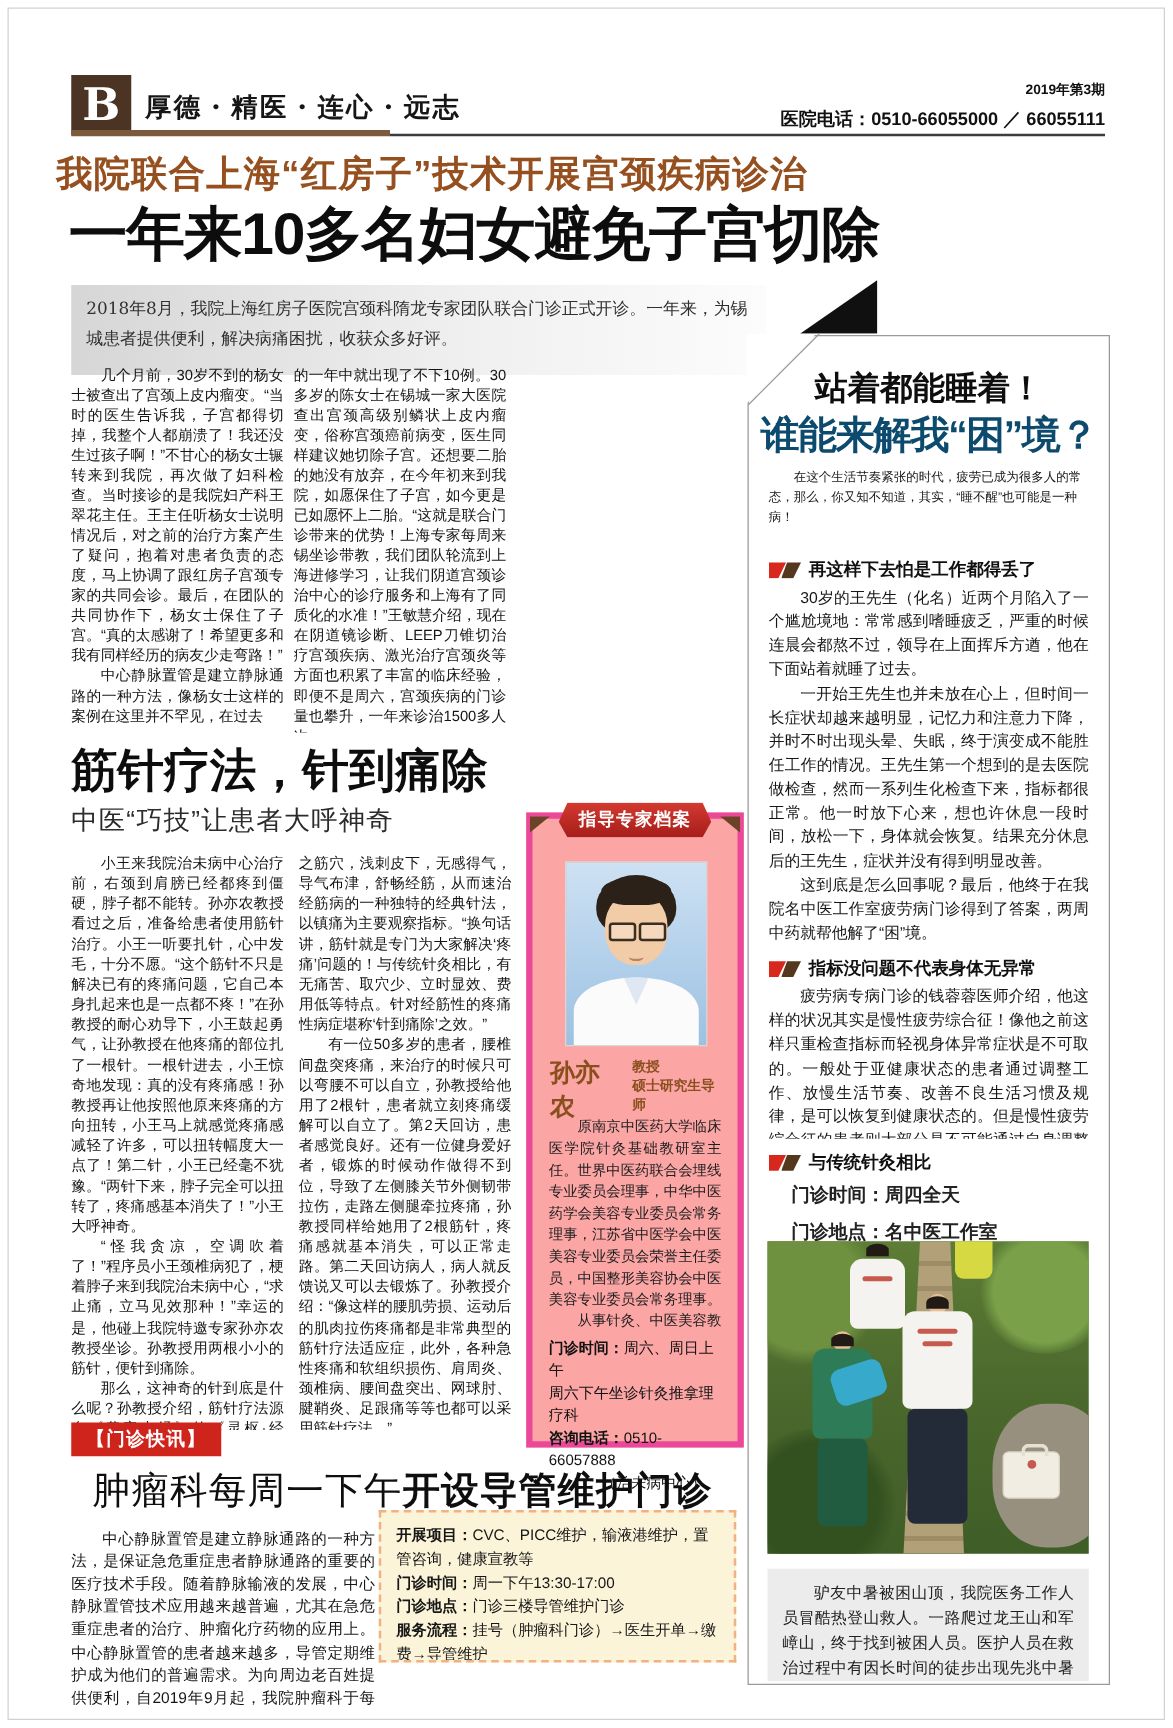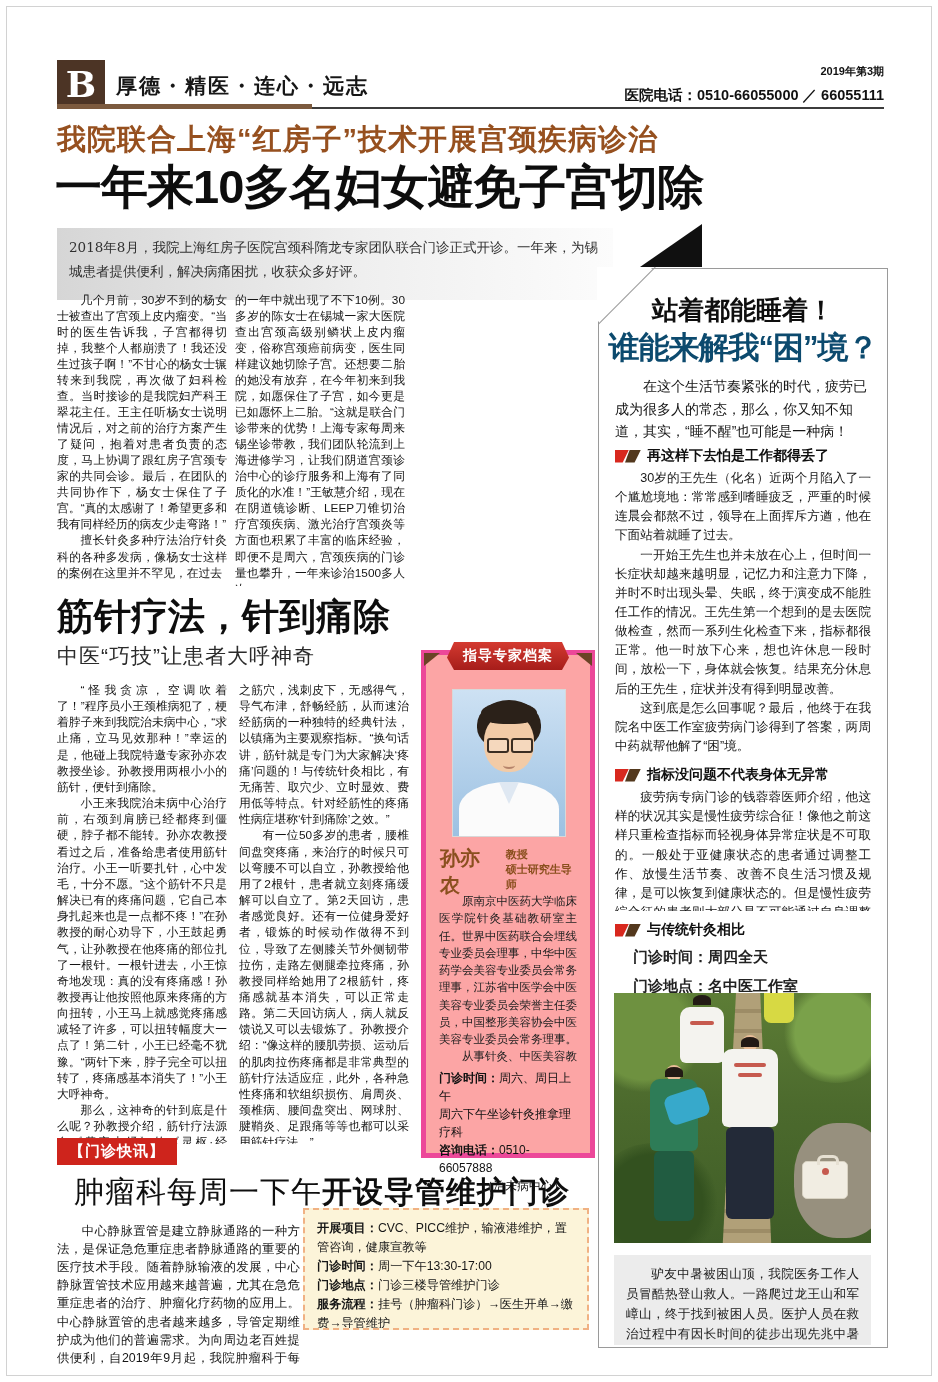--- a/index.html
+++ b/index.html
@@ -11,21 +11,21 @@
   .logo{position:absolute;left:57px;top:60px;width:48px;height:48px;background:#4c3425;
         color:#fff;font-family:"DejaVu Serif",serif;font-weight:bold;font-size:36px;
         display:flex;align-items:center;justify-content:center;}
   .motto{position:absolute;left:116px;top:72px;font-size:21px;font-weight:bold;letter-spacing:2px;color:#161616;}
   .issue{position:absolute;right:54px;top:64px;font-size:11px;font-weight:bold;text-align:right;color:#111;}
   .phone{position:absolute;right:54px;top:86px;font-size:14.5px;font-weight:bold;text-align:right;color:#111;}
   .rule-brown{position:absolute;left:57px;top:104px;width:255px;height:5px;background:#7c5a3e;}
   .rule-dark{position:absolute;left:312px;top:107px;width:572px;height:2px;background:#3c3c3c;}
 
   
-  .kicker{position:absolute;left:57px;top:120px;font-size:29px;font-weight:bold;color:#96501f;letter-spacing:1px;}
+  .kicker{position:absolute;left:45px;top:120px;font-size:29px;font-weight:bold;color:#96501f;letter-spacing:1px;}
   .headline{position:absolute;left:55px;top:156px;font-size:47px;font-weight:900;color:#0d0d0d;letter-spacing:-1px;}
   .lede{position:absolute;left:57px;top:228px;width:532px;height:56px;padding:8px 12px;
         background:linear-gradient(90deg,#d6d6d6,#efefef 55%,#fcfcfc);
         font-family:"DejaVu Serif",serif;font-size:13.5px;line-height:1.75;color:#303030;overflow:hidden;}
   .main-cols{position:absolute;left:57px;top:292px;width:528px;height:294px;display:flex;gap:8px;overflow:hidden;}
   .ncol{width:170px;height:294px;overflow:hidden;font-size:11.8px;line-height:1.36;text-align:justify;color:#141414;}
   .ncol p{margin:0;text-indent:2em;}
   .ncol.cont p:first-child{text-indent:0;}
 
   
@@ -66,21 +66,21 @@
   .eclinic .ctr{padding-left:42px;}
 
   
   .rbox{position:absolute;left:598px;top:268px;width:288px;height:1078px;border:1px solid #9a9a9a;background:#fff;}
   .cut-mask{position:absolute;left:-2px;top:-2px;width:56px;height:56px;background:#fff;clip-path:polygon(0 0,100% 0,0 100%);}
   .cut-line{position:absolute;left:-12px;top:26px;width:80px;height:1px;background:#9a9a9a;transform:rotate(-45deg);}
   .black-tri{position:absolute;left:640px;top:224px;width:62px;height:43px;background:#101010;
              clip-path:polygon(100% 0,100% 100%,0 100%);}
   .rtitle1{position:absolute;left:0;top:24px;width:100%;text-align:center;font-size:26px;font-weight:800;color:#0e0e0e;}
   .rtitle2{position:absolute;left:0;top:58px;width:100%;text-align:center;font-size:31px;font-weight:900;color:#0c4a6e;letter-spacing:-1px;}
-  .rintro{position:absolute;left:16px;top:106px;width:256px;font-size:14px;line-height:1.62;color:#161616;}
+  .rintro{position:absolute;left:16px;top:106px;width:256px;font-size:10px;line-height:1.62;color:#161616;}
   .rintro p{margin:0;text-indent:2em;}
   .rflow{position:absolute;left:16px;top:168px;width:256px;height:474px;overflow:hidden;}
   .sec-head{display:flex;align-items:center;font-size:14px;font-weight:bold;color:#101010;margin:10px 0 4px 0;}
   .flag{position:relative;width:26px;height:13px;margin-right:6px;flex:0 0 auto;}
   .flag .f1{position:absolute;left:0;top:0;width:14px;height:13px;background:#d8281e;clip-path:polygon(0 0,100% 0,55% 100%,0 100%);}
   .flag .f2{position:absolute;left:10px;top:0;width:16px;height:13px;background:#53381d;clip-path:polygon(30% 0,100% 0,60% 100%,0 100%);}
   .rflow p{margin:0;font-size:12.6px;line-height:1.52;text-align:justify;text-indent:2em;color:#161616;}
   .rclinic{position:absolute;left:16px;top:642px;width:256px;}
   .rclinic .line{font-size:15px;font-weight:600;color:#222;padding-left:18px;line-height:1.9;}
   .rphoto{position:absolute;left:15px;top:724px;width:257px;height:250px;overflow:hidden;
@@ -132,33 +132,33 @@
   <div class="phone">医院电话：0510-66055000 ／ 66055111</div>
   <div class="rule-brown"></div>
   <div class="rule-dark"></div>
 
   <div class="kicker">我院联合上海“红房子”技术开展宫颈疾病诊治</div>
   <div class="headline">一年来10多名妇女避免子宫切除</div>
   <div class="lede">2018年8月，我院上海红房子医院宫颈科隋龙专家团队联合门诊正式开诊。一年来，为锡城患者提供便利，解决病痛困扰，收获众多好评。</div>
   <div class="main-cols">
     <div class="ncol">
         <p>几个月前，30岁不到的杨女士被查出了宫颈上皮内瘤变。“当时的医生告诉我，子宫都得切掉，我整个人都崩溃了！我还没生过孩子啊！”不甘心的杨女士辗转来到我院，再次做了妇科检查。当时接诊的是我院妇产科王翠花主任。王主任听杨女士说明情况后，对之前的治疗方案产生了疑问，抱着对患者负责的态度，马上协调了跟红房子宫颈专家的共同会诊。最后，在团队的共同协作下，杨女士保住了子宫。“真的太感谢了！希望更多和我有同样经历的病友少走弯路！”</p>
-        <p>擅长针灸多种疗法治疗针灸科的各种多发病，像杨女士这样的案例在这里并不罕见，在过去</p>
+        <p>中心静脉置管是建立静脉通路的一种方法，像杨女士这样的案例在这里并不罕见，在过去</p>
       </div>
     <div class="ncol cont">
         <p>的一年中就出现了不下10例。30多岁的陈女士在锡城一家大医院查出宫颈高级别鳞状上皮内瘤变，俗称宫颈癌前病变，医生同样建议她切除子宫。还想要二胎的她没有放弃，在今年初来到我院，如愿保住了子宫，如今更是已如愿怀上二胎。“这就是联合门诊带来的优势！上海专家每周来锡坐诊带教，我们团队轮流到上海进修学习，让我们阴道宫颈诊治中心的诊疗服务和上海有了同质化的水准！”王敏慧介绍，现在在阴道镜诊断、LEEP刀锥切治疗宫颈疾病、激光治疗宫颈炎等方面也积累了丰富的临床经验，即便不是周六，宫颈疾病的门诊量也攀升，一年来诊治1500多人次。</p>
       </div>
   </div>
 
   <div class="mid-title">筋针疗法，针到痛除</div>
   <div class="mid-subtitle">中医“巧技”让患者大呼神奇</div>
   <div class="mid-cols">
     <div class="mcol">
+        <p>小王来我院治未病中心治疗前，右颈到肩膀已经都疼到僵硬，脖子都不能转。孙亦农教授看过之后，准备给患者使用筋针治疗。小王一听要扎针，心中发毛，十分不愿。“这个筋针不只是解决已有的疼痛问题，它自己本身扎起来也是一点都不疼！”在孙教授的耐心劝导下，小王鼓起勇气，让孙教授在他疼痛的部位扎了一根针。一根针进去，小王惊奇地发现：真的没有疼痛感！孙教授再让他按照他原来疼痛的方向扭转，小王马上就感觉疼痛感减轻了许多，可以扭转幅度大一点了！第二针，小王已经毫不犹豫。“两针下来，脖子完全可以扭转了，疼痛感基本消失了！”小王大呼神奇。</p>
         <p>“怪我贪凉，空调吹着了！”程序员小王颈椎病犯了，梗着脖子来到我院治未病中心，“求止痛，立马见效那种！”幸运的是，他碰上我院特邀专家孙亦农教授坐诊。孙教授用两根小小的筋针，便针到痛除。</p>
-        <p>小王来我院治未病中心治疗前，右颈到肩膀已经都疼到僵硬，脖子都不能转。孙亦农教授看过之后，准备给患者使用筋针治疗。小王一听要扎针，心中发毛，十分不愿。“这个筋针不只是解决已有的疼痛问题，它自己本身扎起来也是一点都不疼！”在孙教授的耐心劝导下，小王鼓起勇气，让孙教授在他疼痛的部位扎了一根针。一根针进去，小王惊奇地发现：真的没有疼痛感！孙教授再让他按照他原来疼痛的方向扭转，小王马上就感觉疼痛感减轻了许多，可以扭转幅度大一点了！第二针，小王已经毫不犹豫。“两针下来，脖子完全可以扭转了，疼痛感基本消失了！”小王大呼神奇。</p>
         <p>那么，这神奇的针到底是什么呢？孙教授介绍，筋针疗法源自《黄帝内经》的《灵枢·经筋》，属于经筋针法之一，是利用特制的筋针选取“以痛为输”</p>
       </div>
     <div class="mcol cont">
         <p>之筋穴，浅刺皮下，无感得气，导气布津，舒畅经筋，从而速治经筋病的一种独特的经典针法，以镇痛为主要观察指标。“换句话讲，筋针就是专门为大家解决‘疼痛’问题的！与传统针灸相比，有无痛苦、取穴少、立时显效、费用低等特点。针对经筋性的疼痛性病症堪称‘针到痛除’之效。”</p>
         <p>有一位50多岁的患者，腰椎间盘突疼痛，来治疗的时候只可以弯腰不可以自立，孙教授给他用了2根针，患者就立刻疼痛缓解可以自立了。第2天回访，患者感觉良好。还有一位健身爱好者，锻炼的时候动作做得不到位，导致了左侧膝关节外侧韧带拉伤，走路左侧腿牵拉疼痛，孙教授同样给她用了2根筋针，疼痛感就基本消失，可以正常走路。第二天回访病人，病人就反馈说又可以去锻炼了。孙教授介绍：“像这样的腰肌劳损、运动后的肌肉拉伤疼痛都是非常典型的筋针疗法适应症，此外，各种急性疼痛和软组织损伤、肩周炎、颈椎病、腰间盘突出、网球肘、腱鞘炎、足跟痛等等也都可以采用筋针疗法。”</p>
       </div>
   </div>
 
   <div class="ebox">
     <div class="ebox-corner l"></div>

